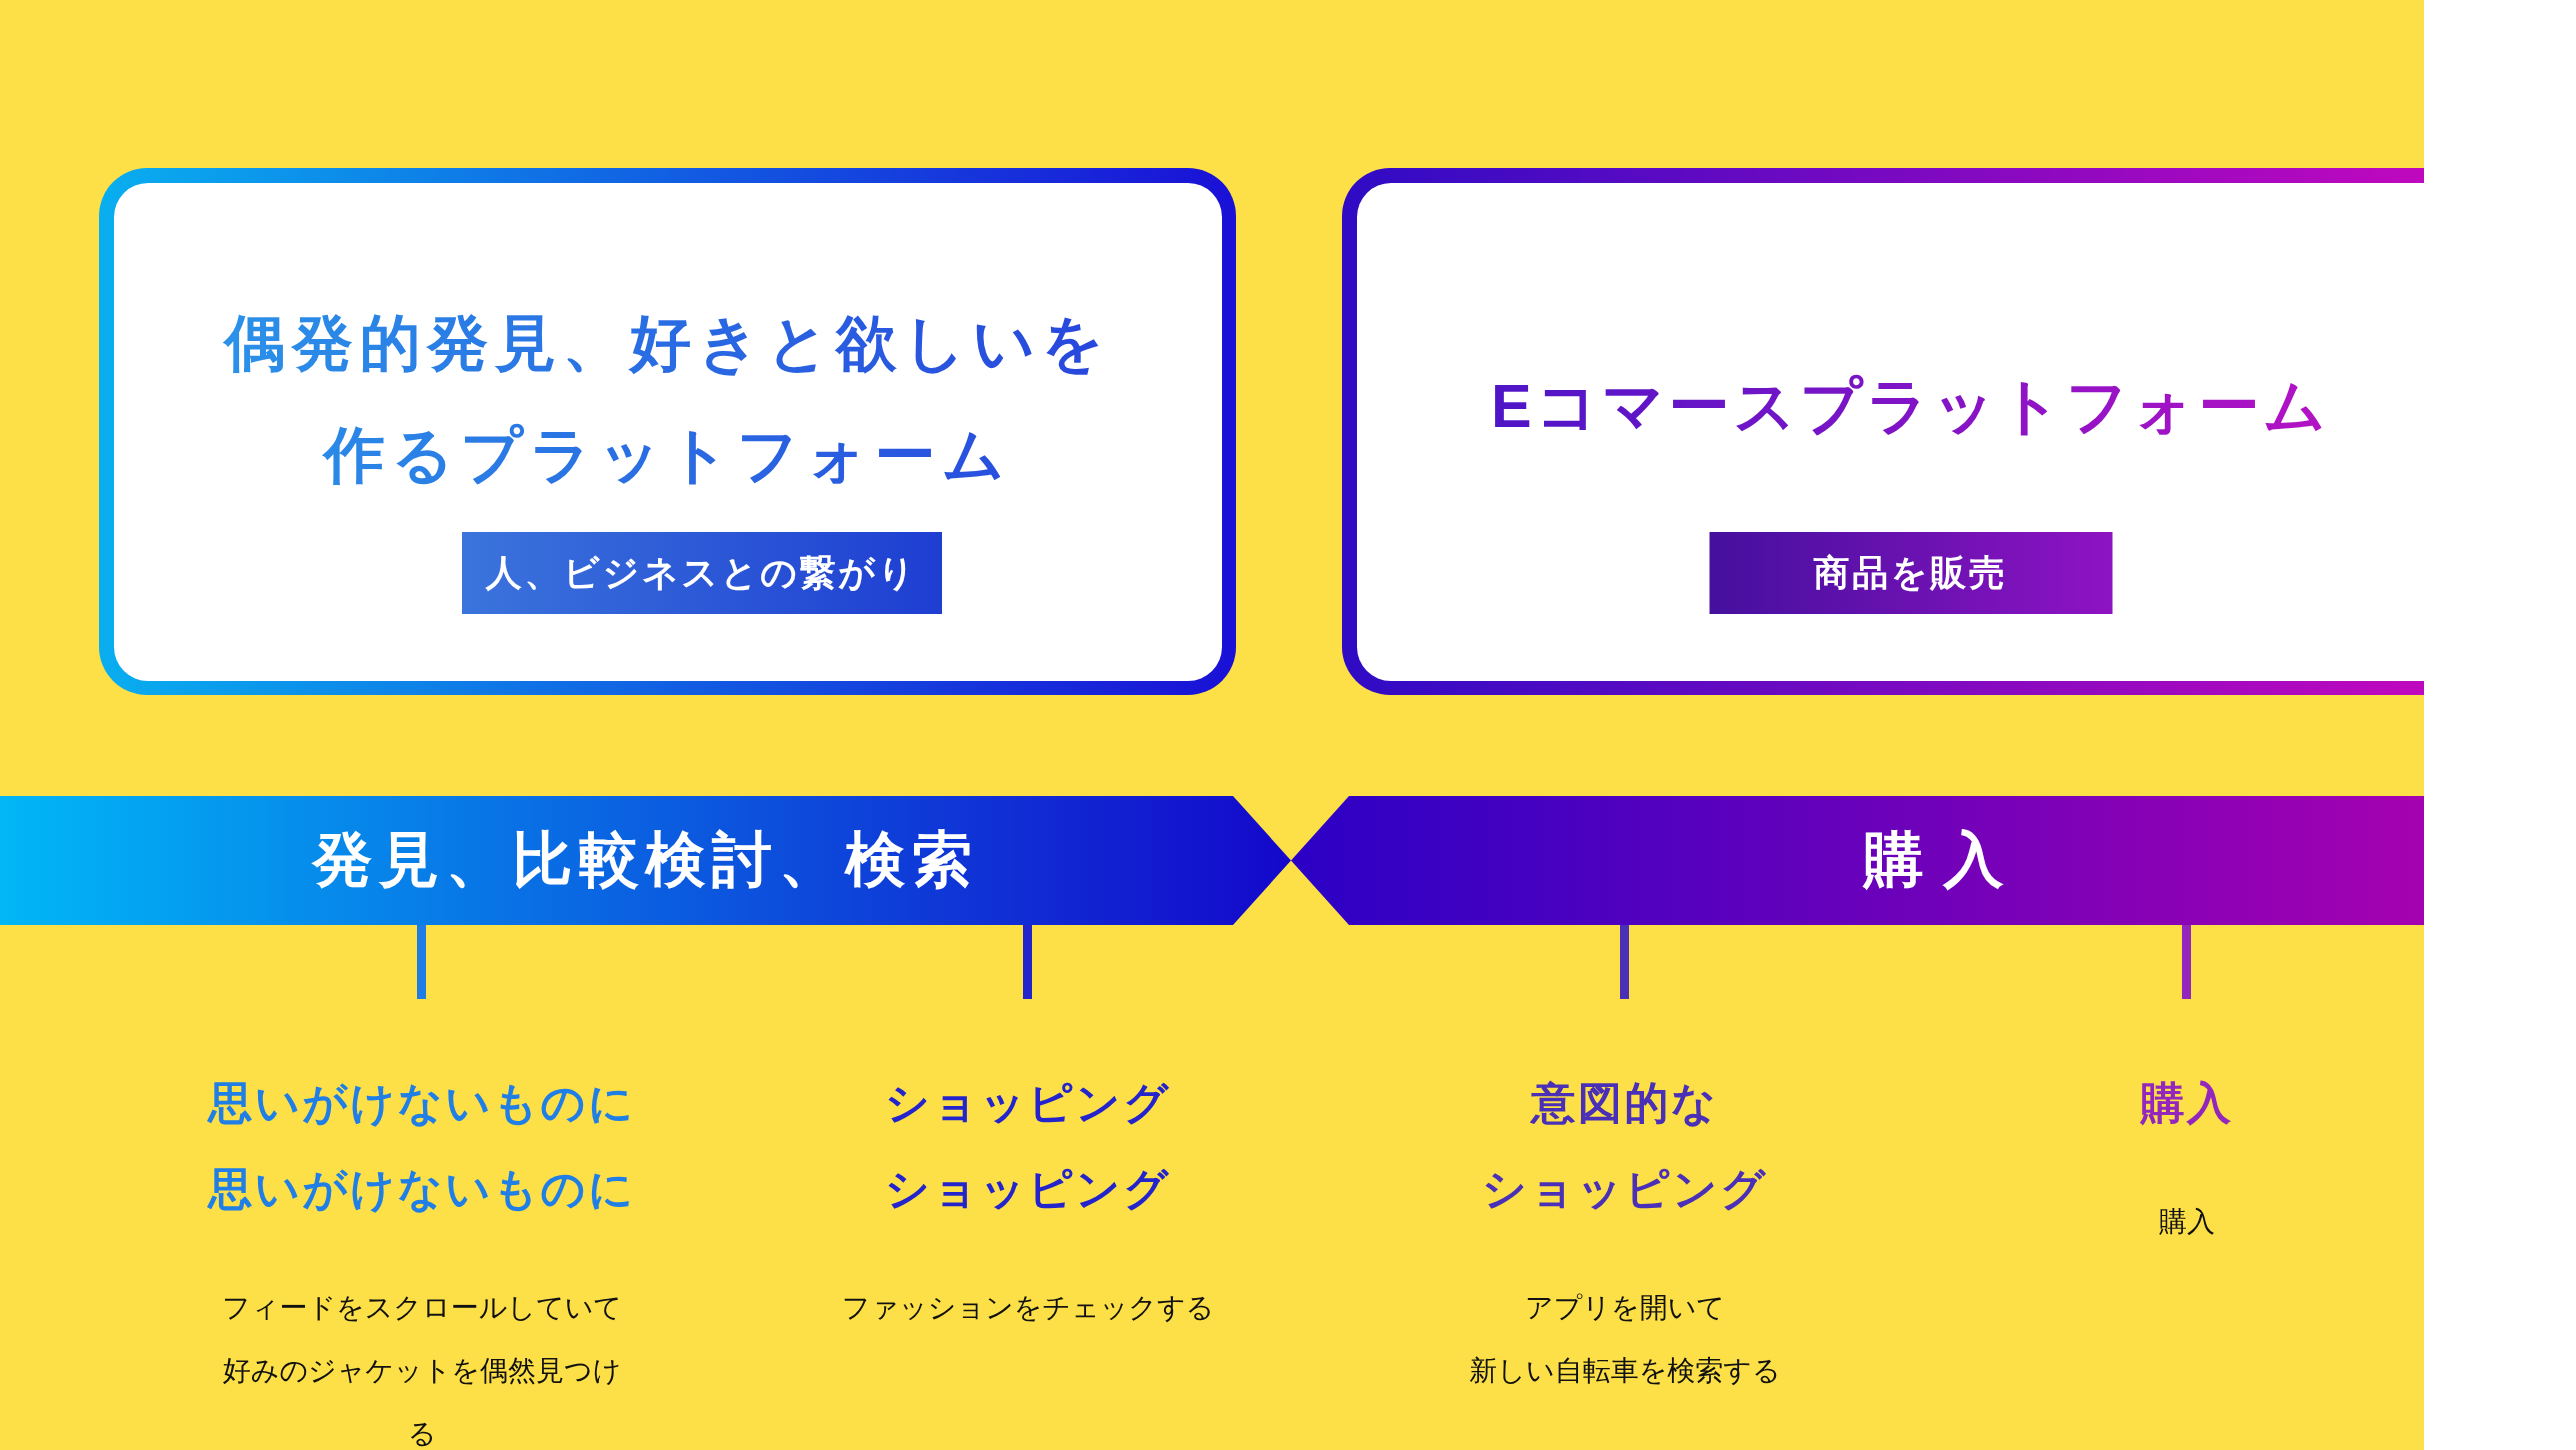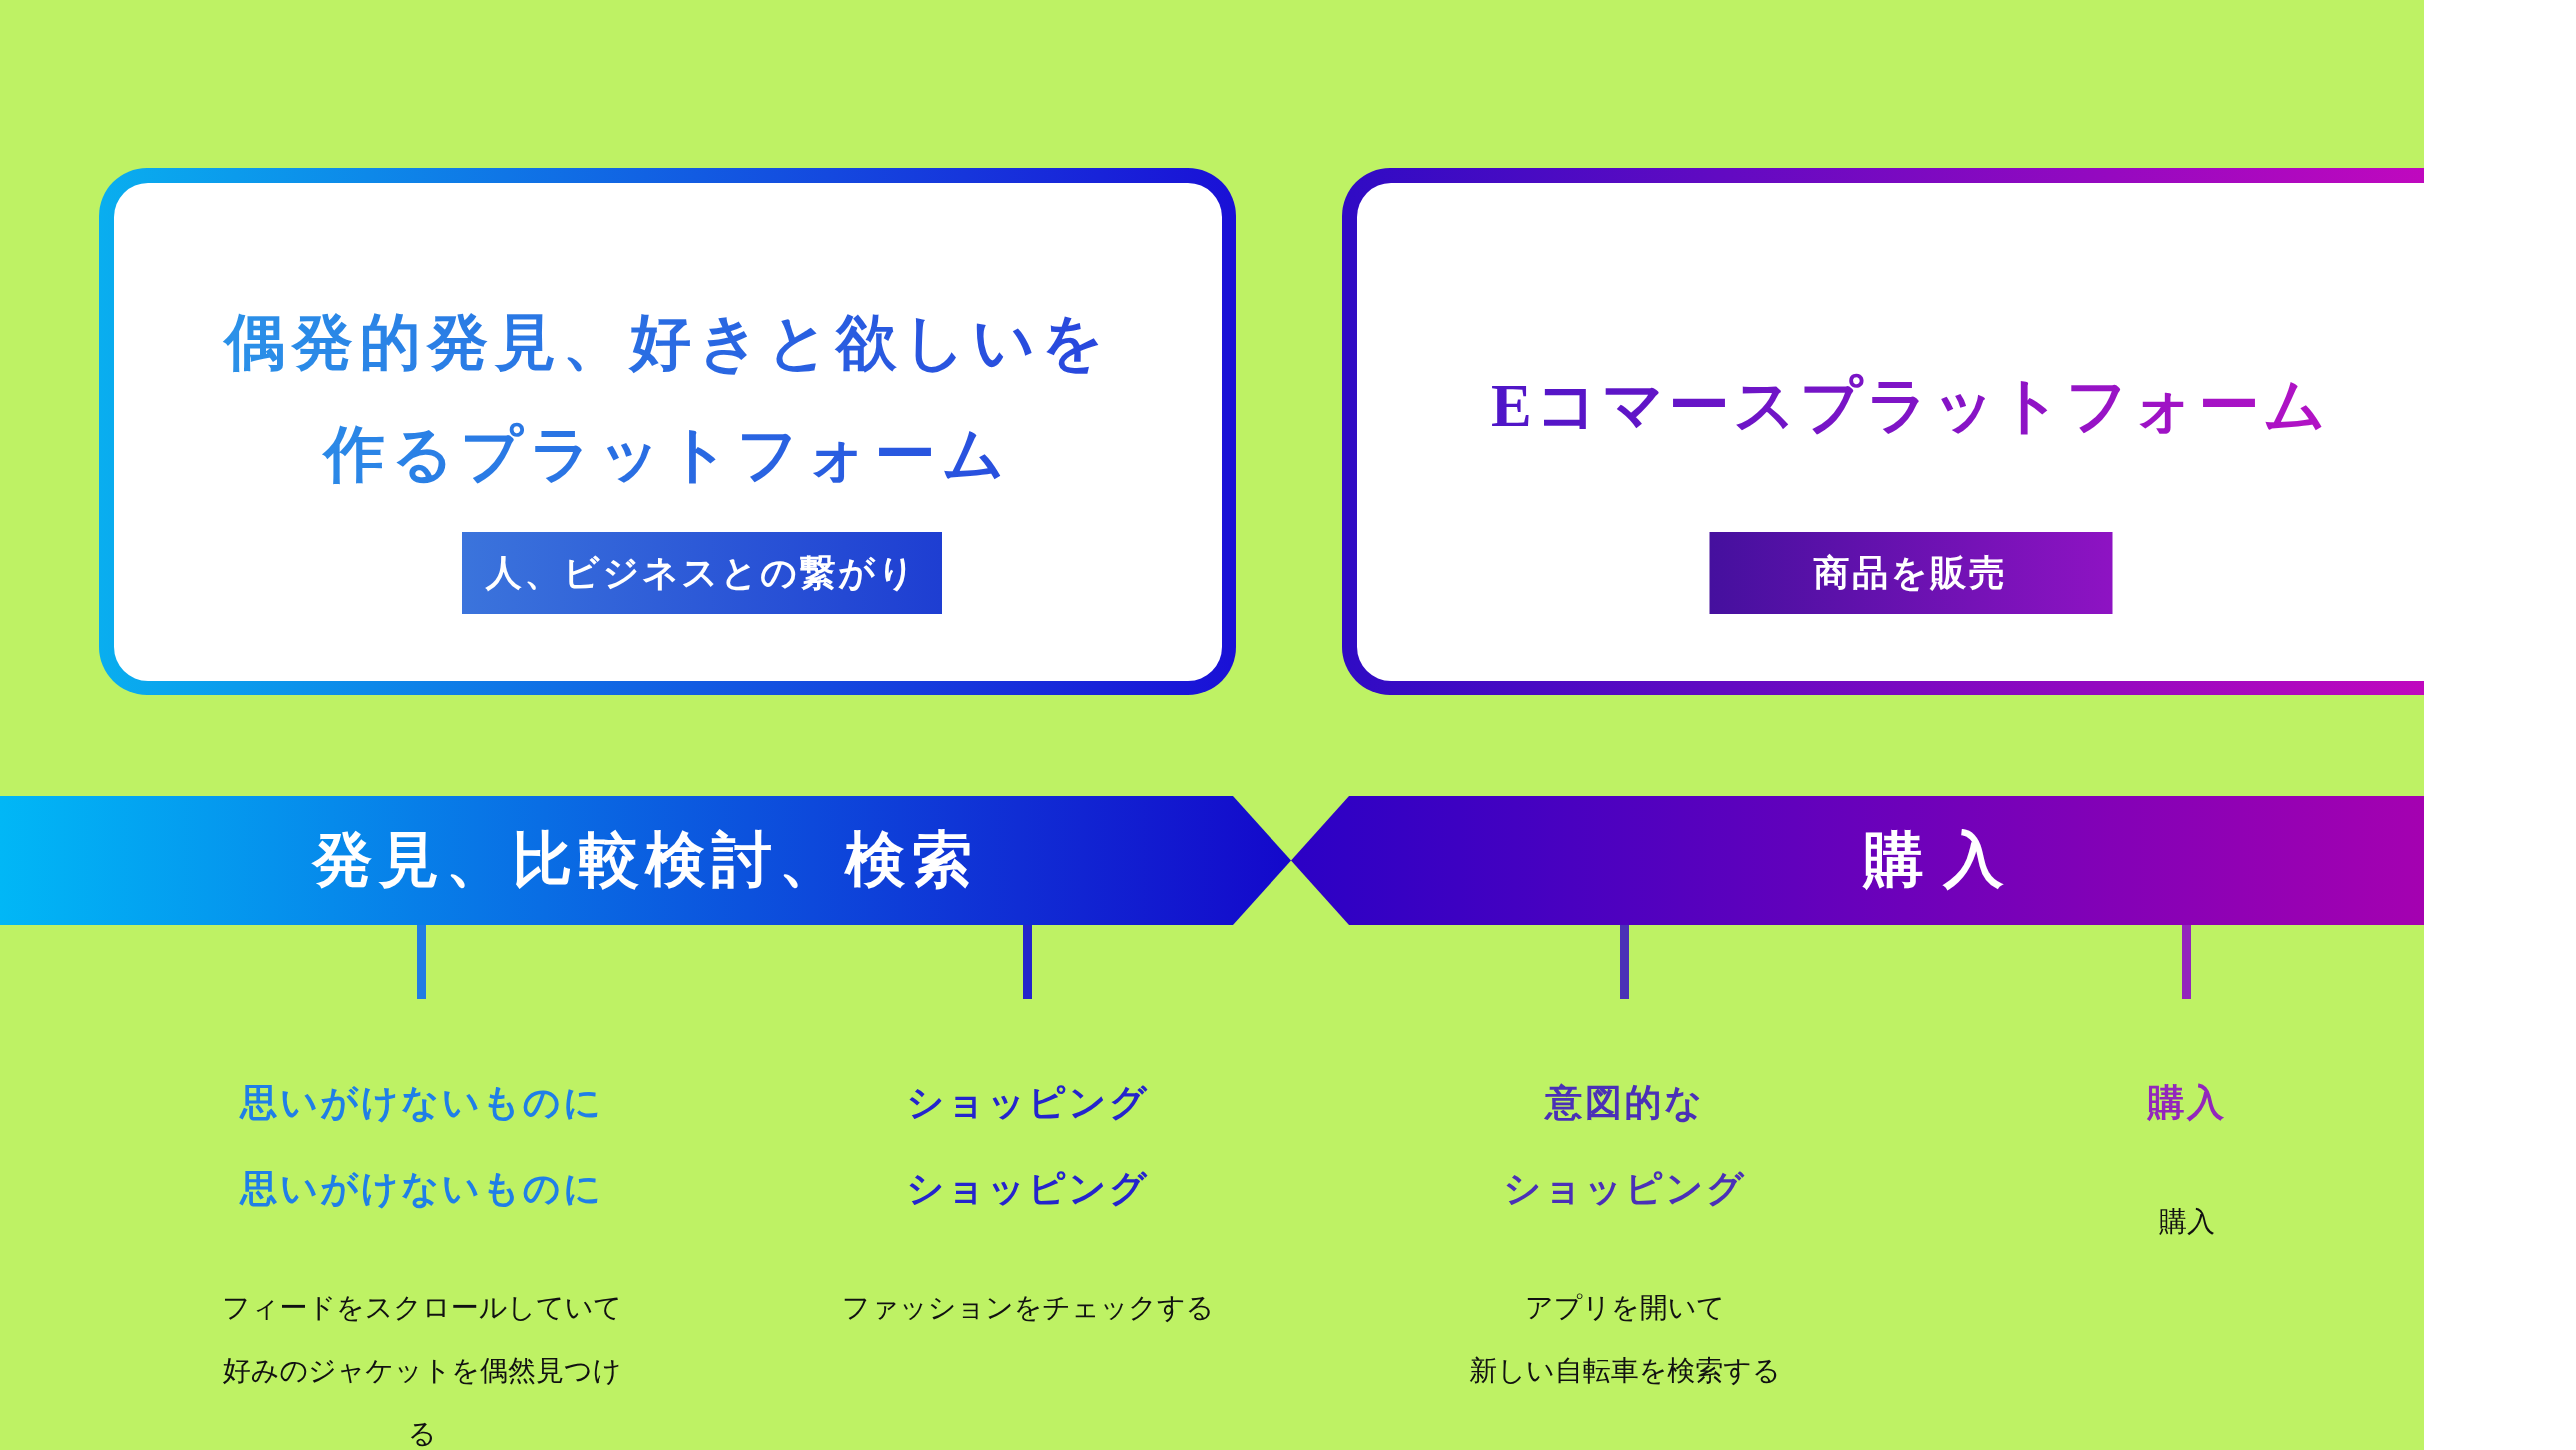--- a/index.html
+++ b/index.html
@@ -1,22 +1,22 @@
 <!DOCTYPE html>
 <html style="font-size:10.6px"><head>
 <meta charset="utf-8">
 <style>
   html, body { margin: 0; padding: 0; background: #ffffff; }
   #canvas {
     position: relative;
     width: 2424px;
     height: 1450px;
-    background: #bef264;
+    background: #fde047;
     overflow: hidden;
-    font-family: Liberation Serif, serif;
+    font-family: Liberation Sans, sans-serif;
   }
 
   
   .card {
     position: absolute;
     top: 168px;
     width: 1137px;
     height: 527px;
     border-radius: 48px;
   }
@@ -118,21 +118,21 @@
     width: 476px;
     text-align: center;
   }
   .col-1 { left: 184px; }
   .col-2 { left: 790px; }
   .col-3 { left: 1387px; }
   .col-4 { left: 1949px; }
   .col-heading {
     margin: 0;
     font-weight: 700;
-    font-size: 37px;
+    font-size: 44px;
     line-height: 86px;
     letter-spacing: 2.6px;
   }
   .col-heading span { display: block; }
   .col-1 .col-heading { color: #1F7FE7; }
   .col-2 .col-heading { color: #2424CD; }
   .col-3 .col-heading { color: #4A30B7; }
   .col-4 .col-heading { color: #9326BC; }
   .col-desc {
     margin: 44px 0 0 0;

